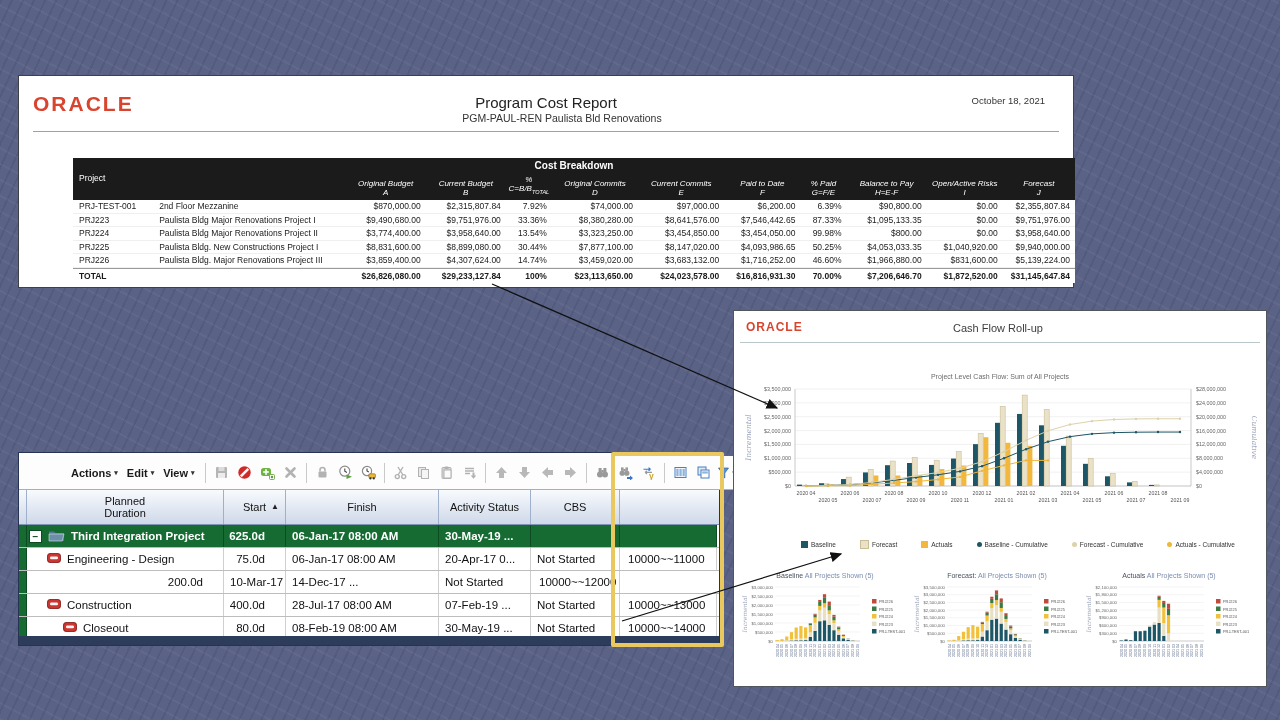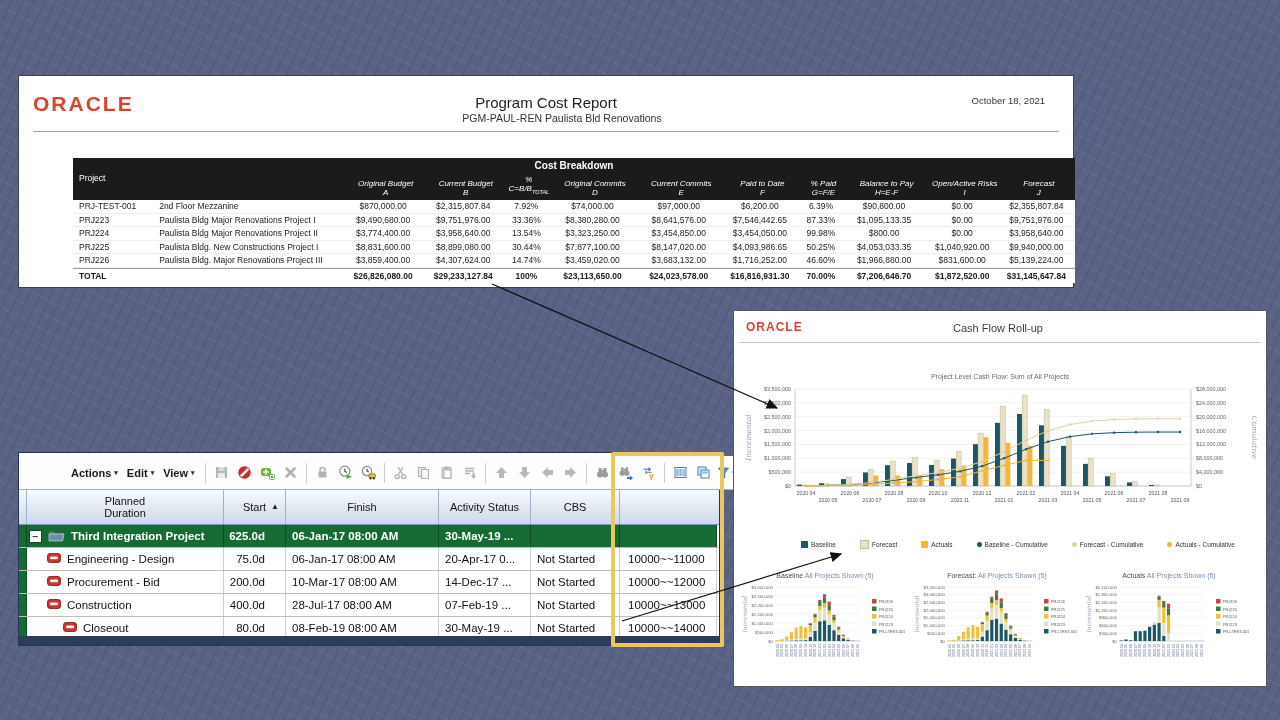--- a/index.html
+++ b/index.html
@@ -23,21 +23,21 @@
     --ccols:8% 19.2% 8% 8% 4.6% 8.6% 8.6% 7.6% 4.6% 8% 7.6% 7.2%;}
   .cost-head{position:relative;display:grid;grid-template-columns:var(--ccols);background:#1b1b1b;color:#fff;height:42px;}
   .cost-group{position:absolute;left:0;right:0;top:2px;text-align:center;font-weight:bold;font-size:10px;}
   .cost-proj{position:absolute;left:6px;top:15px;font-size:8.5px;}
   .ch{align-self:end;text-align:center;font-size:8px;line-height:9px;padding-bottom:3px;font-style:italic;}
   .ch sub{font-size:5.5px;}
   .cost-row{display:grid;grid-template-columns:var(--ccols);height:12.5px;line-height:12.5px;background:#fff;border-bottom:1px solid #efefef;}
   .cost-row.total{font-weight:bold;height:14px;line-height:14px;border-top:1px solid #9a9a9a;border-bottom:none;}
   .cost-row>div{white-space:nowrap;overflow:hidden;}
   .cost-row .l{text-align:left;padding-left:6px;}
-  .cost-row .r{text-align:center;padding-right:5px;}
+  .cost-row .r{text-align:right;padding-right:5px;}
   
   .p6{left:18px;top:452px;width:702px;height:194px;border:1px solid #273352;box-sizing:border-box;background:#fff;}
   .p6-toolbar{position:absolute;left:0;top:3px;height:33px;width:100%;display:flex;align-items:center;background:#fdfdfd;border-bottom:1px solid #9fb0cc;padding-left:43px;}
   .menu{font-size:11px;font-weight:bold;color:#1a1a1a;margin-left:9px;display:flex;align-items:center;gap:3px;cursor:default;}
   .menu .car{font-size:7px;color:#333;}
   .tbtn{width:23px;height:24px;display:flex;align-items:center;justify-content:center;}
   .tb-div{width:1px;height:20px;background:#c9c9c9;margin:0 4px;}
   .p6-grid{position:absolute;left:0;top:37px;width:700px;font-size:11.5px;color:#111;
     --pcols:8px 197px 62px 153px 92px 89px 97px;}
   .p6-hrow{display:grid;grid-template-columns:var(--pcols);height:34px;
@@ -428,27 +428,20 @@
             <span>Engineering - Design</span>
           </div>
           <div class="cell-dur">75.0d</div>
           <div class="cell-start">06-Jan-17 08:00 AM</div>
           <div class="cell-fin">20-Apr-17 0...</div>
           <div class="cell-stat">Not Started</div>
           <div class="cell-cbs">10000~~11000</div>
         </div>
         <div class="p6-row">
           <div class="strip"></div>
-          <div class="cell-name" style="padding-left: 20px;">
-            <span><svg width="14" height="10" viewBox="0 0 14 10">
-                <rect x="0.5" y="0.5" width="13" height="9" rx="2.5" fill="#cc3530" stroke="#7e1512" stroke-width="0.8"></rect>
-                <rect x="3" y="3.6" width="8" height="2.6" rx="1.2" fill="#f4f4f4"></rect>
-              </svg></span>
-            <span>Procurement - Bid</span>
-          </div>
           <div class="cell-dur">200.0d</div>
           <div class="cell-start">10-Mar-17 08:00 AM</div>
           <div class="cell-fin">14-Dec-17 ...</div>
           <div class="cell-stat">Not Started</div>
           <div class="cell-cbs">10000~~12000</div>
         </div>
         <div class="p6-row">
           <div class="strip"></div>
           <div class="cell-name" style="padding-left: 20px;">
             <span><svg width="14" height="10" viewBox="0 0 14 10">

